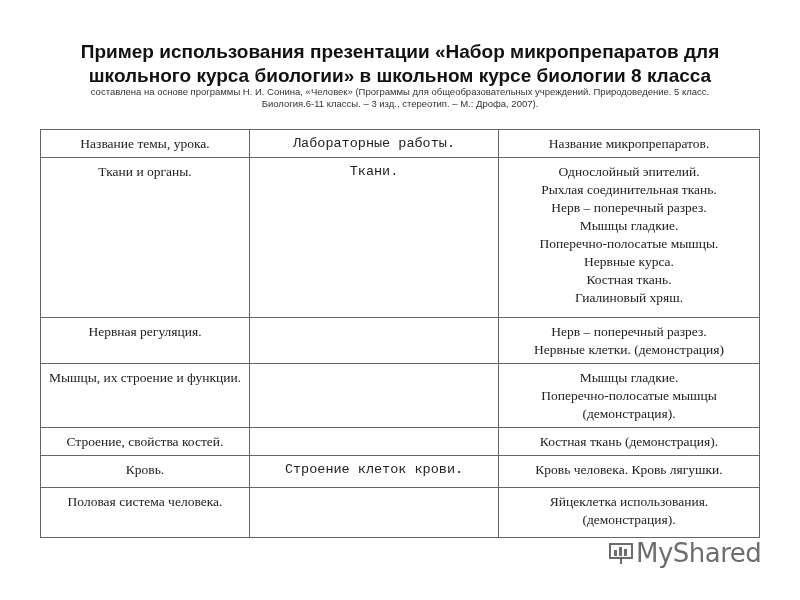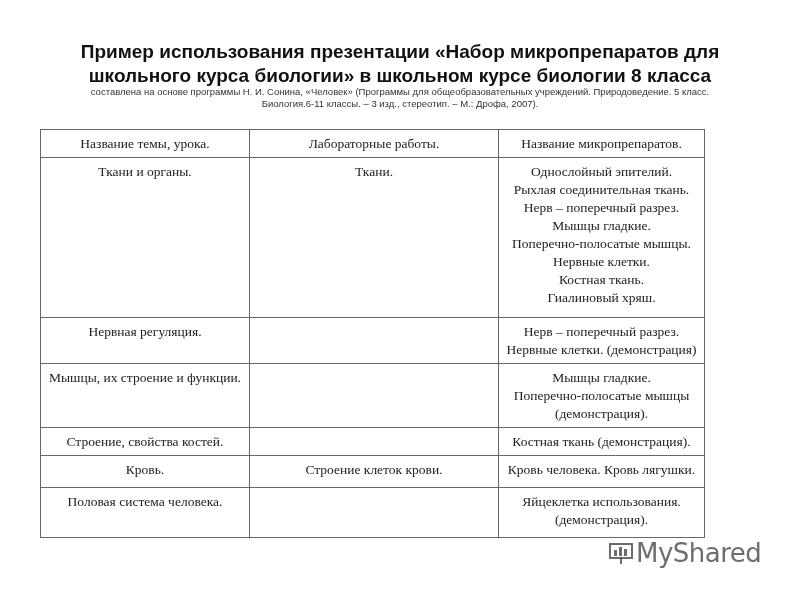--- a/index.html
+++ b/index.html
@@ -1,24 +1,24 @@
 <!DOCTYPE html>
 <html><head>
 <meta charset="utf-8">
 <style>
   html,body{margin:0;padding:0;background:#fff;}
   body{width:800px;height:600px;position:relative;overflow:hidden;}
   .title{position:absolute;left:0;top:40px;width:800px;text-align:center;
     font-family:"Liberation Sans",sans-serif;font-weight:bold;font-size:19px;line-height:24px;color:#111;}
   .subtitle{position:absolute;left:60px;top:86px;width:680px;text-align:center;
     font-family:"Liberation Sans",sans-serif;font-size:9.5px;line-height:12px;color:#333;}
-  table{position:absolute;left:40px;top:129px;width:665px;border-collapse:collapse;
+  table{position:absolute;left:40px;top:129px;width:720px;border-collapse:collapse;
     font-family:"Liberation Serif",serif;font-size:13.5px;color:#222;}
   td{border:1.5px solid #666;text-align:center;vertical-align:top;padding:5px 6px 4px;line-height:18px;}
-  td.c1{width:196px;} td.c2{width:236px;}
+  td.c1{width:196px;} td.c2{width:236px;font-family:Liberation Mono, monospace;}
   .watermark{position:absolute;left:608px;top:538px;font-family:"DejaVu Sans",sans-serif;
     font-size:26px;color:rgba(60,60,60,0.75);letter-spacing:-0.5px;}
   .wm-icon{display:inline-block;width:26px;height:26px;vertical-align:-4px;margin-right:2px;}
 </style>
 </head>
 <body>
 
 <div class="title">
   <div>Пример использования презентации «Набор микропрепаратов для</div>
   <div>школьного курса биологии» в школьном курсе биологии 8 класса</div>
@@ -37,21 +37,21 @@
   </tr>
   <tr style="height:160px">
     <td class="c1">Ткани и органы.</td>
     <td class="c2">Ткани.</td>
     <td>
       <div>Однослойный эпителий.</div>
       <div>Рыхлая соединительная ткань.</div>
       <div>Нерв – поперечный разрез.</div>
       <div>Мышцы гладкие.</div>
       <div>Поперечно-полосатые мышцы.</div>
-      <div>Нервные клетки.</div>
+      <div>Нервные курса.</div>
       <div>Костная ткань.</div>
       <div>Гиалиновый хряш.</div>
     </td>
   </tr>
   <tr style="height:41px">
     <td class="c1">Нервная регуляция.</td>
     <td class="c2"></td>
     <td>
       <div>Нерв – поперечный разрез.</div>
       <div>Нервные клетки. (демонстрация)</div>

